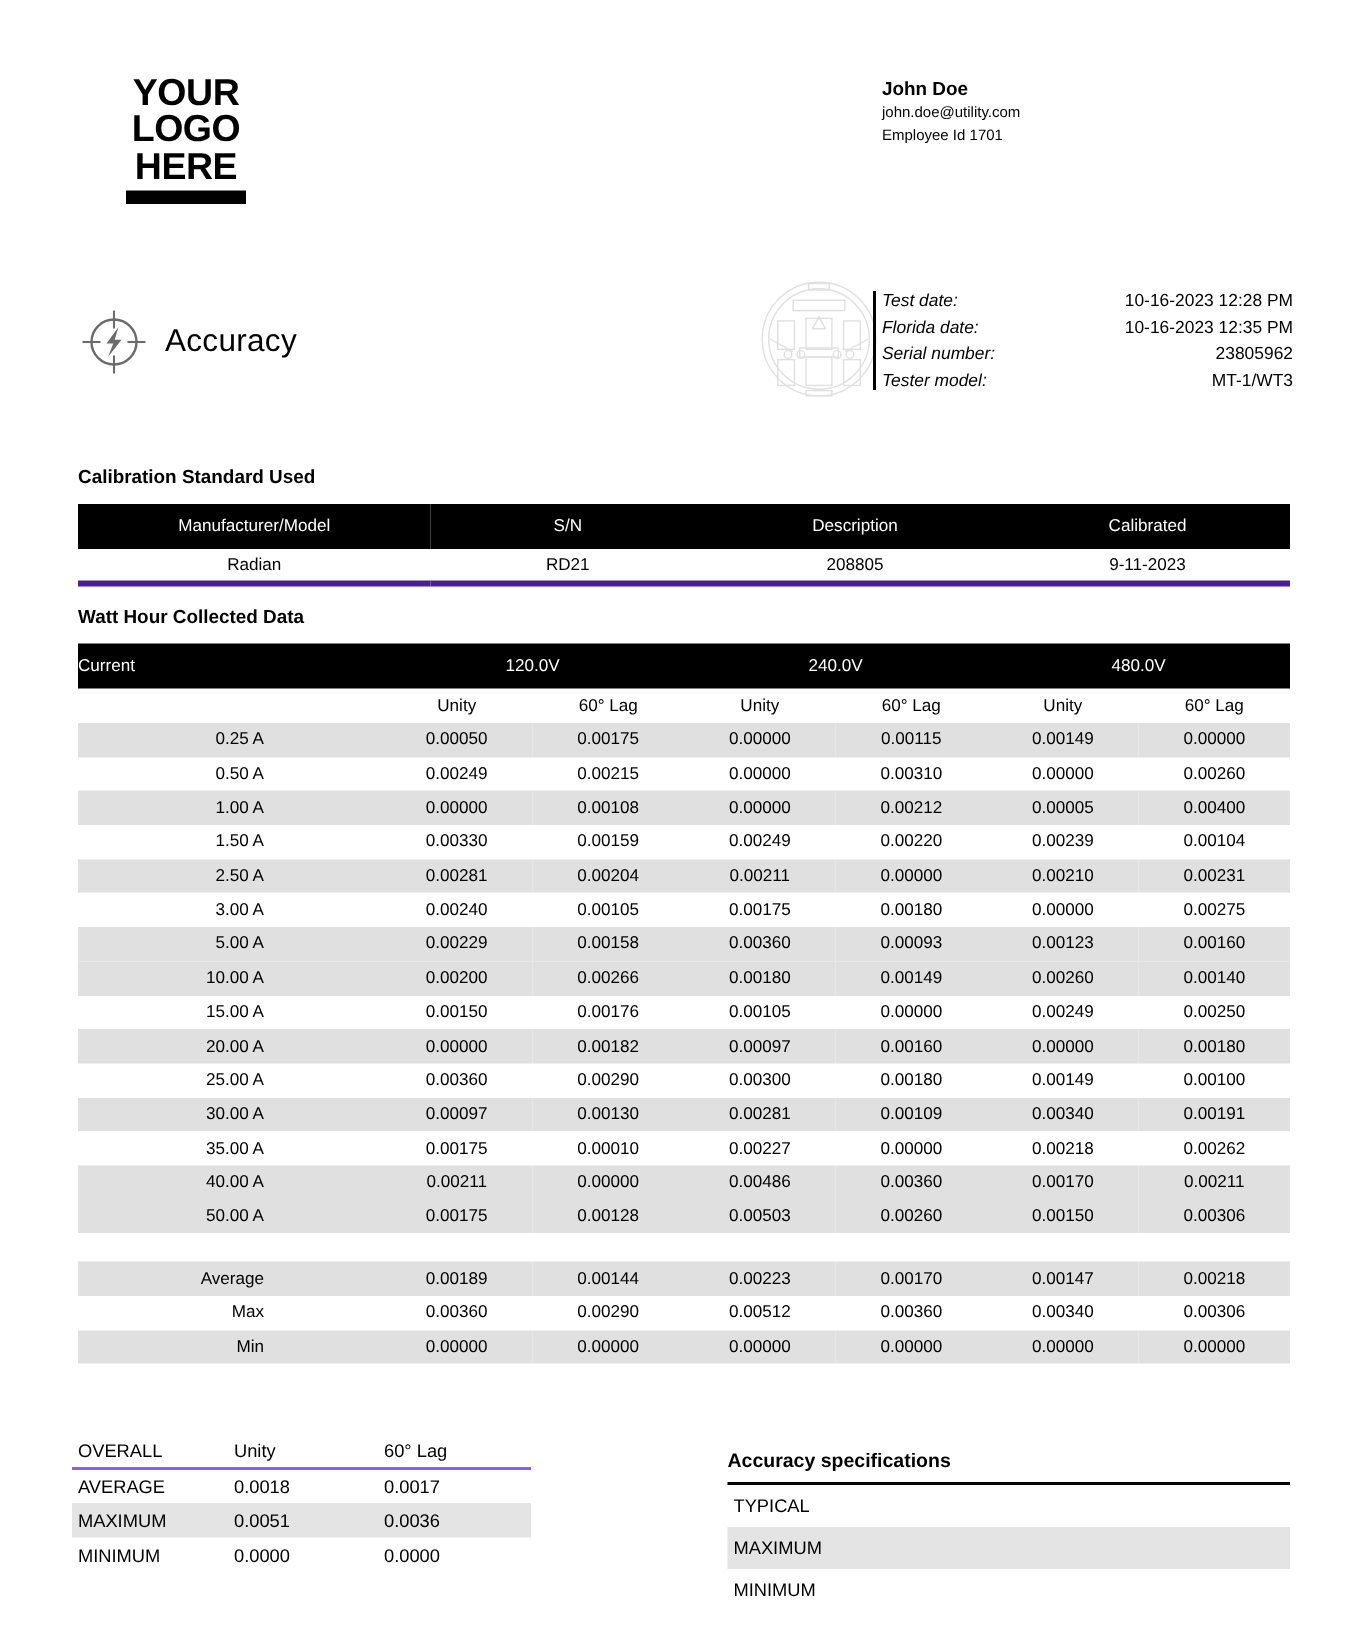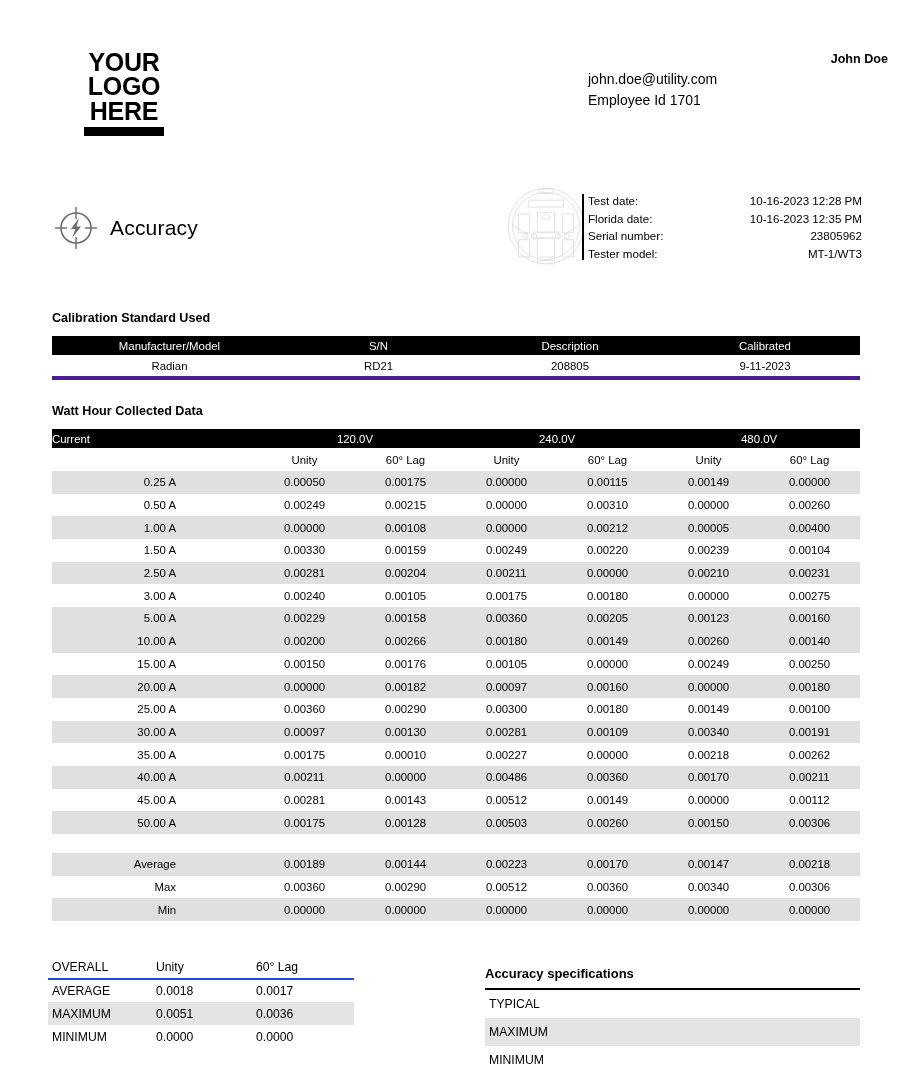--- a/index.html
+++ b/index.html
@@ -23,53 +23,53 @@
     font-size: 25px; font-weight: bold; letter-spacing: -0.3px;
     font-family: "Liberation Sans", sans-serif; display: block;
   }
   .logo-bar { margin-top: 4px; height: 9px; background: #000; width: 80px; }
 
   .org-block { position: absolute; left: 192px; top: 8px; width: 340px; }
   .org-name { font-size: 12.6px; font-weight: bold; margin-bottom: 3px; }
   .org-line { font-size: 11.6px; line-height: 1.48; }
 
   .person-block { position: absolute; left: 588px; top: 8px; width: 300px; }
-  .person-name { font-size: 12.6px; font-weight: bold; margin-bottom: 3px; text-align: right; }
-  .person-line { font-size: 14px; line-height: 1.48; }
+  .person-name { font-size: 12.6px; font-weight: bold; margin-bottom: 3px; }
+  .person-line { font-size: 10px; line-height: 1.48; }
 
   
   .title-row { position: absolute; left: 0; top: 178px; width: 912px; height: 96px; }
   .acc-icon { position: absolute; left: 52px; top: 204px; width: 48px; height: 48px; }
   .acc-title {
     position: absolute; left: 110px; top: 216px;
     font-size: 21px; letter-spacing: 0.2px;
   }
   .meter-img { position: absolute; left: 503px; top: 182px; width: 86px; height: 88px; opacity: 0.30; }
 
   .info-block { position: absolute; left: 588px; top: 192px; width: 274px; }
   .info-block::before {
     content: ""; position: absolute; left: -6px; top: 2px; bottom: 2px;
     width: 2px; background: #000;
   }
   .info-row { display: flex; justify-content: space-between; font-size: 11.6px; line-height: 1.52; }
-  .info-key { text-align: center; }
+  .info-key { text-align: center; font-style: italic; }
   .info-val { text-align: right; }
 
   
   .sec-head {
     position: absolute; left: 52px; font-size: 12.6px; font-weight: bold;
   }
   #cal-head { top: 311px; }
   #wh-head  { top: 404px; }
 
   
   table { border-collapse: collapse; table-layout: fixed; }
   .blackbar td, .blackbar th {
     background: #000; color: #fff; font-size: 11.4px; font-weight: normal;
-    height: 19px; padding: 0; vertical-align: middle;
+    height: 30px; padding: 0; vertical-align: middle;
   }
 
   
   .cal-table { position: absolute; left: 52px; top: 336px; width: 808px; }
   .cal-table td { font-size: 11.4px; text-align: center; }
   .cal-table tr.cal-data td { height: 23px; border-bottom: 4px solid #4c1d95; }
 
   
   .wh-table { position: absolute; left: 52px; top: 429px; width: 808px; }
   .wh-table td { font-size: 11.4px; padding: 0; vertical-align: middle; }
@@ -77,21 +77,21 @@
   .wh-table tr.d td { height: 22.7px; }
   .wh-table tr.shade td { background: #e0e0e0; }
   .wh-table td.cur { text-align: right; padding-right: 78px; }
   .wh-table td.num { text-align: center; }
   .wh-table tr.spacer td { height: 19px; background: #fff; }
   .wh-table td.lbl { text-align: right; padding-right: 78px; }
 
   
   .overall { position: absolute; left: 48px; top: 956px; width: 306px; }
   .overall td { font-size: 12.2px; height: 23px; padding: 0 0 0 4px; vertical-align: middle; }
-  .overall tr.hdr td { border-bottom: 2px solid #1d4ed8; }
+  .overall tr.hdr td { border-bottom: 2px solid #8b5cf6; }
   .overall tr.shade td { background: #e4e4e4; }
 
   
   .spec-head { position: absolute; left: 485px; top: 966px; font-size: 13px; font-weight: bold; }
   .specs { position: absolute; left: 485px; top: 988px; width: 375px; border-top: 2px solid #000; }
   .specs td { font-size: 12.2px; height: 23px; padding: 0 0 0 4px; vertical-align: middle; }
   .specs tr.shade td { background: #e4e4e4; }
   .specs td.v { padding-left: 108px; }
 </style>
 </head>
@@ -273,21 +273,21 @@
           <td class="num">0.00175</td>
           <td class="num">0.00180</td>
           <td class="num">0.00000</td>
           <td class="num">0.00275</td>
         </tr>
       <tr class="d shade">
           <td class="cur">5.00 A</td>
           <td class="num">0.00229</td>
           <td class="num">0.00158</td>
           <td class="num">0.00360</td>
-          <td class="num">0.00205</td>
+          <td class="num">0.00093</td>
           <td class="num">0.00123</td>
           <td class="num">0.00160</td>
         </tr>
       <tr class="d shade">
           <td class="cur">10.00 A</td>
           <td class="num">0.00200</td>
           <td class="num">0.00266</td>
           <td class="num">0.00180</td>
           <td class="num">0.00149</td>
           <td class="num">0.00260</td>
@@ -339,29 +339,20 @@
           <td class="num">0.00262</td>
         </tr>
       <tr class="d shade">
           <td class="cur">40.00 A</td>
           <td class="num">0.00211</td>
           <td class="num">0.00000</td>
           <td class="num">0.00486</td>
           <td class="num">0.00360</td>
           <td class="num">0.00170</td>
           <td class="num">0.00211</td>
-        </tr>
-      <tr class="d">
-          <td class="cur">45.00 A</td>
-          <td class="num">0.00281</td>
-          <td class="num">0.00143</td>
-          <td class="num">0.00512</td>
-          <td class="num">0.00149</td>
-          <td class="num">0.00000</td>
-          <td class="num">0.00112</td>
         </tr>
       <tr class="d shade">
           <td class="cur">50.00 A</td>
           <td class="num">0.00175</td>
           <td class="num">0.00128</td>
           <td class="num">0.00503</td>
           <td class="num">0.00260</td>
           <td class="num">0.00150</td>
           <td class="num">0.00306</td>
         </tr>

